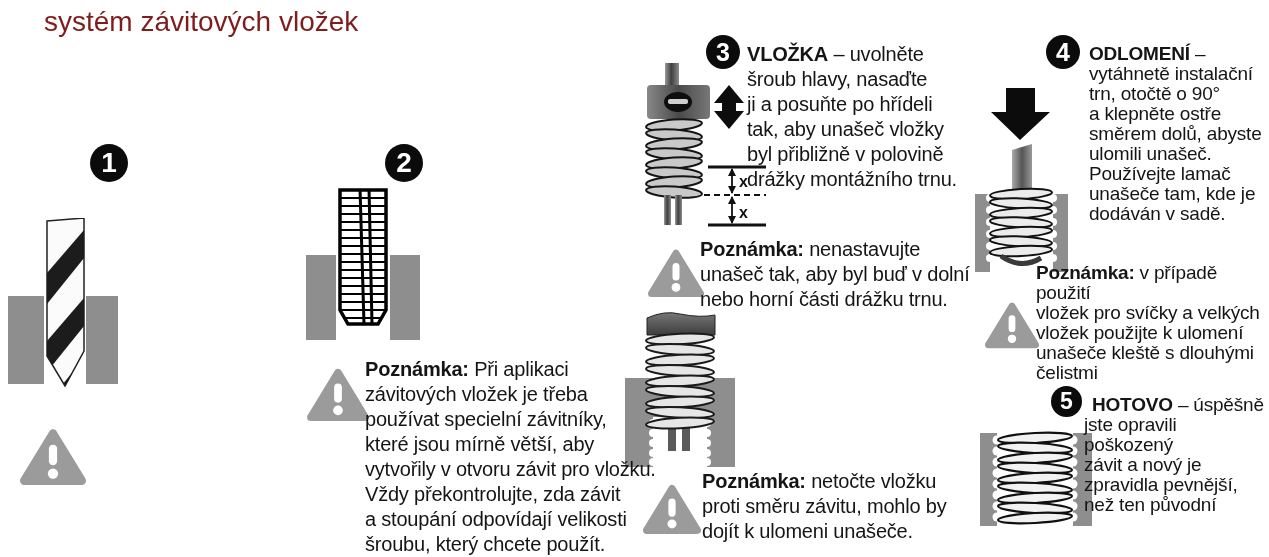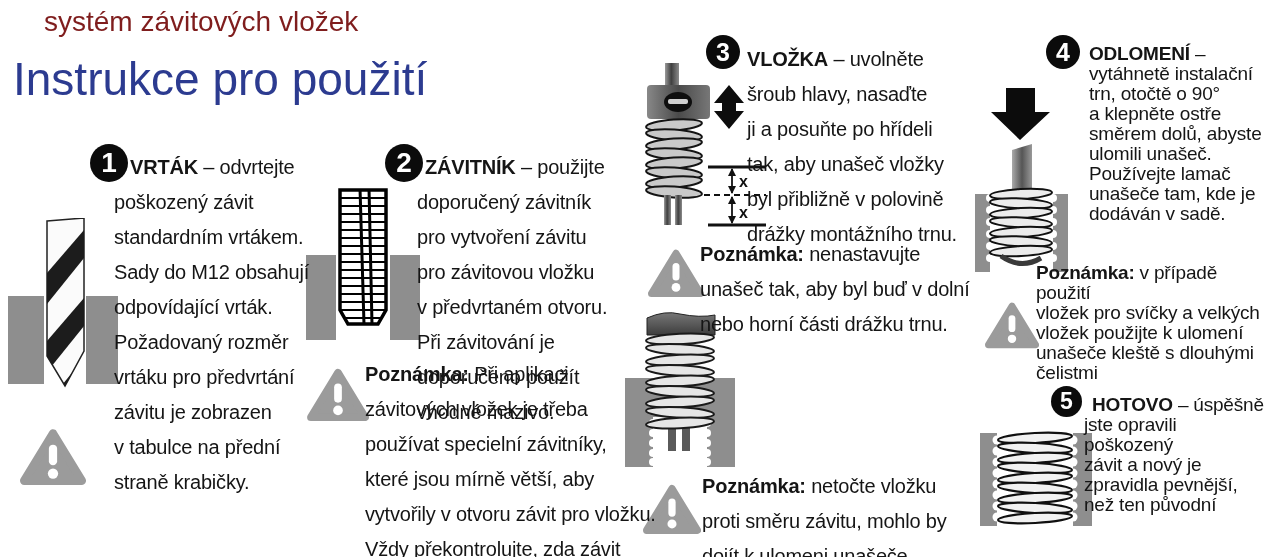--- a/index.html
+++ b/index.html
@@ -1,20 +1,20 @@
 <!DOCTYPE html>
 <html><head>
 <meta charset="utf-8">
 <style>
   html,body{margin:0;padding:0;background:#fff;}
   .page{position:relative;width:1269px;height:557px;background:#ffffff;overflow:hidden;
         font-family:"Liberation Sans",sans-serif;color:#151515;}
   .hdr-sub{position:absolute;left:44px;top:6px;font-size:28px;color:#7f1d1d;}
   .hdr-title{position:absolute;left:13px;top:52px;font-size:46px;color:#2c3b90;}
-  .txt{position:absolute;font-size:20px;line-height:35px;letter-spacing:-0.2px;}
+  .txt{position:absolute;font-size:20px;line-height:25px;letter-spacing:-0.2px;}
   .col4{font-size:19px;line-height:20px;}
   .flow{white-space:pre-line;}
   .badge{position:absolute;background:#0b0b0b;color:#fff;border-radius:50%;
          display:flex;align-items:center;justify-content:center;font-weight:bold;}
   .ill,.tri{position:absolute;display:block;}
   b{font-weight:bold;}
 </style>
 </head>
 <body>
 
@@ -241,61 +241,38 @@
     <rect x="28" y="18" width="8" height="20" rx="4" fill="#fff"></rect>
       <circle cx="32" cy="46" r="5" fill="#fff"></circle>
   </svg>
   <svg class="tri" style="left:985px;top:300px" width="54" height="49" viewBox="0 0 64 58">
     <polygon points="32,7 60,53 4,53" fill="#9b9b9b" stroke="#9b9b9b" stroke-width="8" stroke-linejoin="round"></polygon>
     <rect x="28" y="18" width="8" height="20" rx="4" fill="#fff"></rect>
       <circle cx="32" cy="46" r="5" fill="#fff"></circle>
   </svg>
 
   <div class="hdr-sub">systém závitových vložek</div>
-  <div class="hdr-title">Instrukce pro použití</div>
 
   <div class="badge" style="left:90px;top:144px;width:38px;height:38px;font-size:28px">
       <span>1</span>
     </div>
   <div class="badge" style="left:385px;top:144px;width:38px;height:38px;font-size:28px">
       <span>2</span>
     </div>
   <div class="badge" style="left:706px;top:35px;width:34px;height:34px;font-size:25px">
       <span>3</span>
     </div>
   <div class="badge" style="left:1046px;top:35px;width:34px;height:34px;font-size:25px">
       <span>4</span>
     </div>
   <div class="badge" style="left:1051px;top:386px;width:31px;height:31px;font-size:23px">
       <span>5</span>
     </div>
 
-  <div class="txt" style="left:114px;top:150px;width:275px;text-indent:16px">
-    <b>VRTÁK</b> <span class="flow">– odvrtejte
-poškozený závit
-standardním vrtákem.
-Sady do M12 obsahují
-odpovídající vrták.
-Požadovaný rozměr
-vrtáku pro předvrtání
-závitu je zobrazen
-v tabulce na přední
-straně krabičky.</span>
-  </div>
-
-  <div class="txt" style="left:417px;top:150px;width:235px;text-indent:8px">
-    <b>ZÁVITNÍK</b> <span class="flow">– použijte
-doporučený závitník
-pro vytvoření závitu
-pro závitovou vložku
-v předvrtaném otvoru.
-Při závitování je
-doporučeno použít
-vhodné mazivo.</span>
-  </div>
+
 
   <div class="txt" style="left:747px;top:42px;width:245px">
     <b>VLOŽKA</b> <span class="flow">– uvolněte
 šroub hlavy, nasaďte
 ji a posuňte po hřídeli
 tak, aby unašeč vložky
 byl přibližně v polovině
 drážky montážního trnu.</span>
   </div>
 

